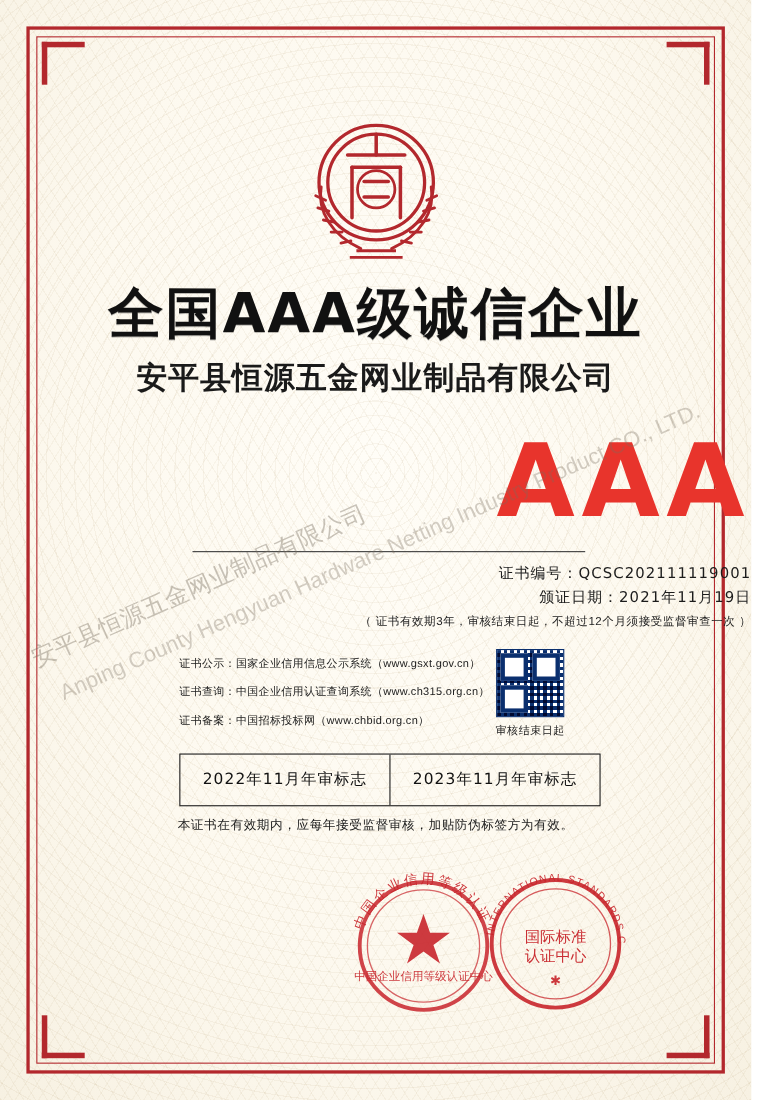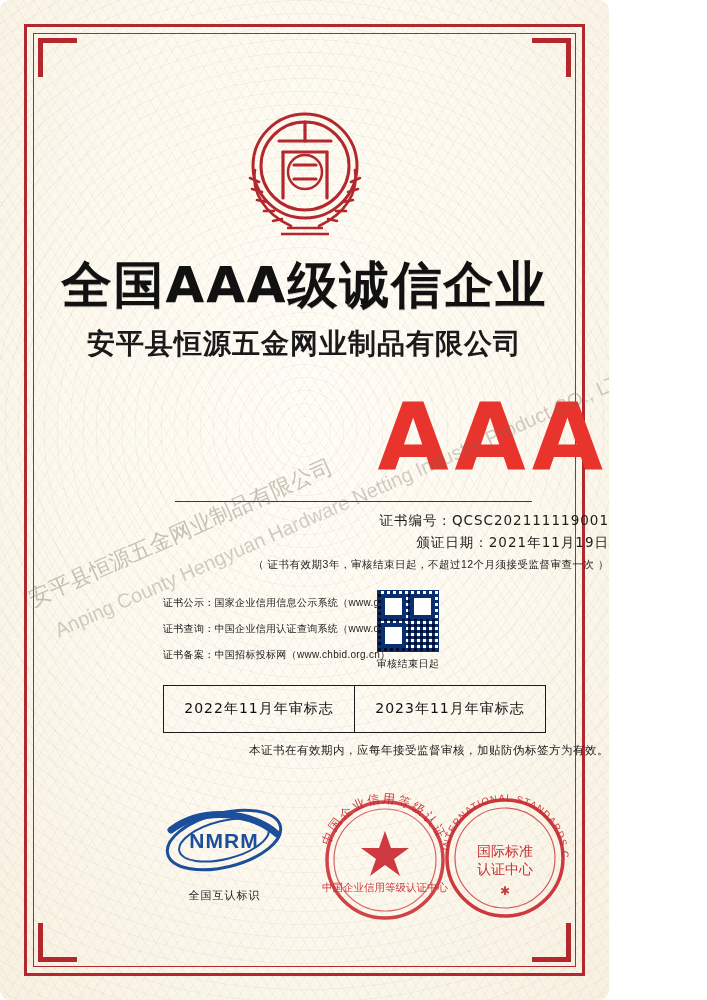--- a/index.html
+++ b/index.html
@@ -10,27 +10,26 @@
   body {
     width: 707px;
     height: 1000px;
     overflow: hidden;
     font-family: "Liberation Sans", sans-serif;
   }
 
   
   .certificate {
     position: relative;
-    width: 609px;
+    width: 683px;
     height: 1000px;
     box-sizing: border-box;
     background:
       radial-gradient(ellipse at 50% 40%, #fffdf7 0%, #fdf9ef 55%, #f7f1e2 100%);
     overflow: hidden;
-    border-radius: 10px;
   }
   
   .texture {
     position: absolute;
     inset: 0;
     background-image:
       repeating-linear-gradient(58deg, rgba(190,170,130,.10) 0 1px, transparent 1px 9px),
       repeating-linear-gradient(-58deg, rgba(190,170,130,.09) 0 1px, transparent 1px 9px),
       repeating-radial-gradient(circle at 50% 43%, rgba(185,160,120,.10) 0 1px, transparent 1px 13px);
     pointer-events: none;
@@ -222,21 +221,21 @@
     font-size: 14px;
     color: #111;
     letter-spacing: 1px;
   }
   .annual-cell + .annual-cell { border-left: 1.5px solid #1b1b1b; }
 
   .footnote {
     position: absolute;
     left: 0; right: 0;
     top: 743px;
-    text-align: right;
+    text-align: center;
     font-family: Liberation Sans, sans-serif;
     font-size: 11.5px;
     letter-spacing: .5px;
     color: #1b1b1b;
   }
 
   
   .nmrm {
     position: absolute;
     left: 157px;
@@ -369,29 +368,20 @@
     <div class="qr-label">审核结束日起</div>
   </div>
 
   <div class="annual">
     <div class="annual-cell">2022年11月年审标志</div>
     <div class="annual-cell">2023年11月年审标志</div>
   </div>
 
   <div class="footnote">本证书在有效期内，应每年接受监督审核，加贴防伪标签方为有效。</div>
 
-  <div class="nmrm">
-    <svg width="135" height="80" viewBox="0 0 135 80" aria-hidden="true">
-      <ellipse cx="67" cy="40" rx="58" ry="27" fill="none" stroke="#1b4f9c" stroke-width="3" transform="rotate(-14 67 40)"></ellipse>
-      <ellipse cx="67" cy="40" rx="46" ry="19" fill="none" stroke="#1b4f9c" stroke-width="2" transform="rotate(-14 67 40)"></ellipse>
-      <path d="M14 30 C46 6 96 12 120 34" fill="none" stroke="#1b4f9c" stroke-width="7" stroke-linecap="round"></path>
-      <text x="67" y="48" text-anchor="middle" font-family="Liberation Sans, sans-serif" font-size="21" font-weight="bold" fill="#1b4f9c" letter-spacing="1">NMRM</text>
-    </svg>
-    <div class="nmrm-label">全国互认标识</div>
-  </div>
 
   <div class="seal left">
     <svg width="150" height="150" viewBox="0 0 150 150" aria-hidden="true">
       <defs>
         <path id="arcL" d="M 75,75 m -57,0 a 57,57 0 1,1 114,0" fill="none"></path>
         <path id="arcL2" d="M 20,85 a 55,55 0 1,0 110,0" fill="none"></path>
       </defs>
       <circle cx="75" cy="75" r="58" fill="none" stroke="#c8252b" stroke-width="3.5" opacity=".85"></circle>
       <circle cx="75" cy="75" r="51" fill="none" stroke="#c8252b" stroke-width="1.2" opacity=".7"></circle>
       <polygon points="75,46 81,63 99,63 84,74 90,91 75,80 60,91 66,74 51,63 69,63" fill="#c8252b" opacity=".9"></polygon>

